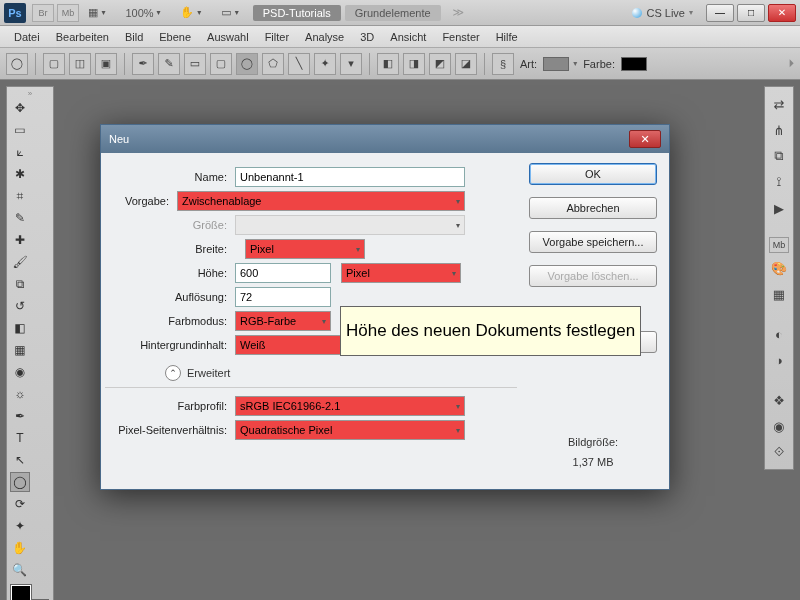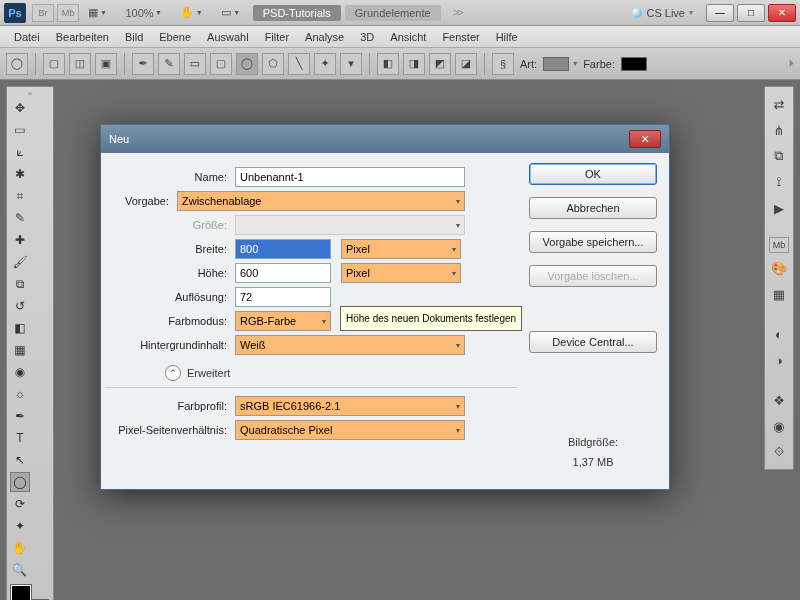--- a/index.html
+++ b/index.html
@@ -56,33 +56,33 @@
 .dlg-close { margin-left: auto; width: 32px; height: 18px; background: linear-gradient(#d66,#b33); border: 1px solid #822; border-radius: 2px; color: #fff; display: flex; align-items: center; justify-content: center; font-size: 11px; }
 .dlg-body { display: flex; padding: 10px 12px 16px 4px; }
 .dlg-left { flex: 1; }
 .dlg-right { width: 140px; display: flex; flex-direction: column; gap: 12px; padding-left: 12px; }
 
 .row { display: flex; align-items: center; margin: 4px 0; }
 .row label { width: 130px; text-align: right; padding-right: 8px; color: #222; }
 .row label.dim { color: #999; }
 .row .txt { height: 20px; border: 1px solid #8aa; background: #fff; padding: 0 4px; }
 .row .txt.sel { background: #3a74d0; color: #fff; }
-.row .dd { height: 20px; border: 1px solid #999; background: #fdba74; padding: 0 18px 0 4px; position: relative; display: flex; align-items: center; }
+.row .dd { height: 20px; border: 1px solid #999; background: #ef4444; padding: 0 18px 0 4px; position: relative; display: flex; align-items: center; }
 .row .dd::after { content: "▾"; position: absolute; right: 4px; font-size: 8px; color: #555; }
 .row .dd.dim { background: #e8e8e8; color: #aaa; border-color: #ccc; }
 
 .btn { height: 22px; border: 1px solid #8a8a8a; background: linear-gradient(#fdfdfd,#e2e2e2); border-radius: 3px; display: flex; align-items: center; justify-content: center; color: #222; }
 .btn.primary { border: 1px solid #2a6aaf; box-shadow: 0 0 0 1px #7ab7f0 inset; }
 .btn.dim { color: #aaa; }
 
 .erw { display: flex; align-items: center; margin: 10px 0 6px 60px; color: #333; }
 .erw .circ { width: 16px; height: 16px; border: 1px solid #888; border-radius: 50%; background: #fff; display: flex; align-items: center; justify-content: center; font-size: 9px; margin-right: 6px; }
 .hr { height: 1px; background: #ccc; margin: 4px 0 8px 0; }
 
-.tooltip { position: absolute; background: #ffffe1; border: 1px solid #646464; padding: 6px 5px; color: #000; font-size: 10px; white-space: nowrap; }
+.tooltip { position: absolute; background: #ffffe1; border: 1px solid #646464; padding: 14px 5px; color: #000; font-size: 17px; white-space: nowrap; }
 
 .size-info { text-align: center; color: #333; margin-top: 68px; line-height: 1.8; }
 </style>
 </head>
 <body>
 
 <div class="title-bar">
   <div class="ps-logo">Ps</div>
   <div class="mini-btn">Br</div>
   <div class="mini-btn">Mb</div>
@@ -215,21 +215,20 @@
       <div class="row">
         <label style="width:72px">Vorgabe:</label>
         <div class="dd" style="width:288px">Zwischenablage</div>
       </div>
       <div class="row">
         <label class="dim">Größe:</label>
         <div class="dd dim" style="width:230px"></div>
       </div>
       <div class="row">
         <label>Breite:</label>
-        <input class="txt sel" style="width: 96px;" value="800">
         <div style="width:10px"></div>
         <div class="dd" style="width:120px">Pixel</div>
       </div>
       <div class="row">
         <label>Höhe:</label>
         <input class="txt" style="width: 96px;" value="600">
         <div style="width:10px"></div>
         <div class="dd" style="width:120px">Pixel</div>
       </div>
       <div class="row">

